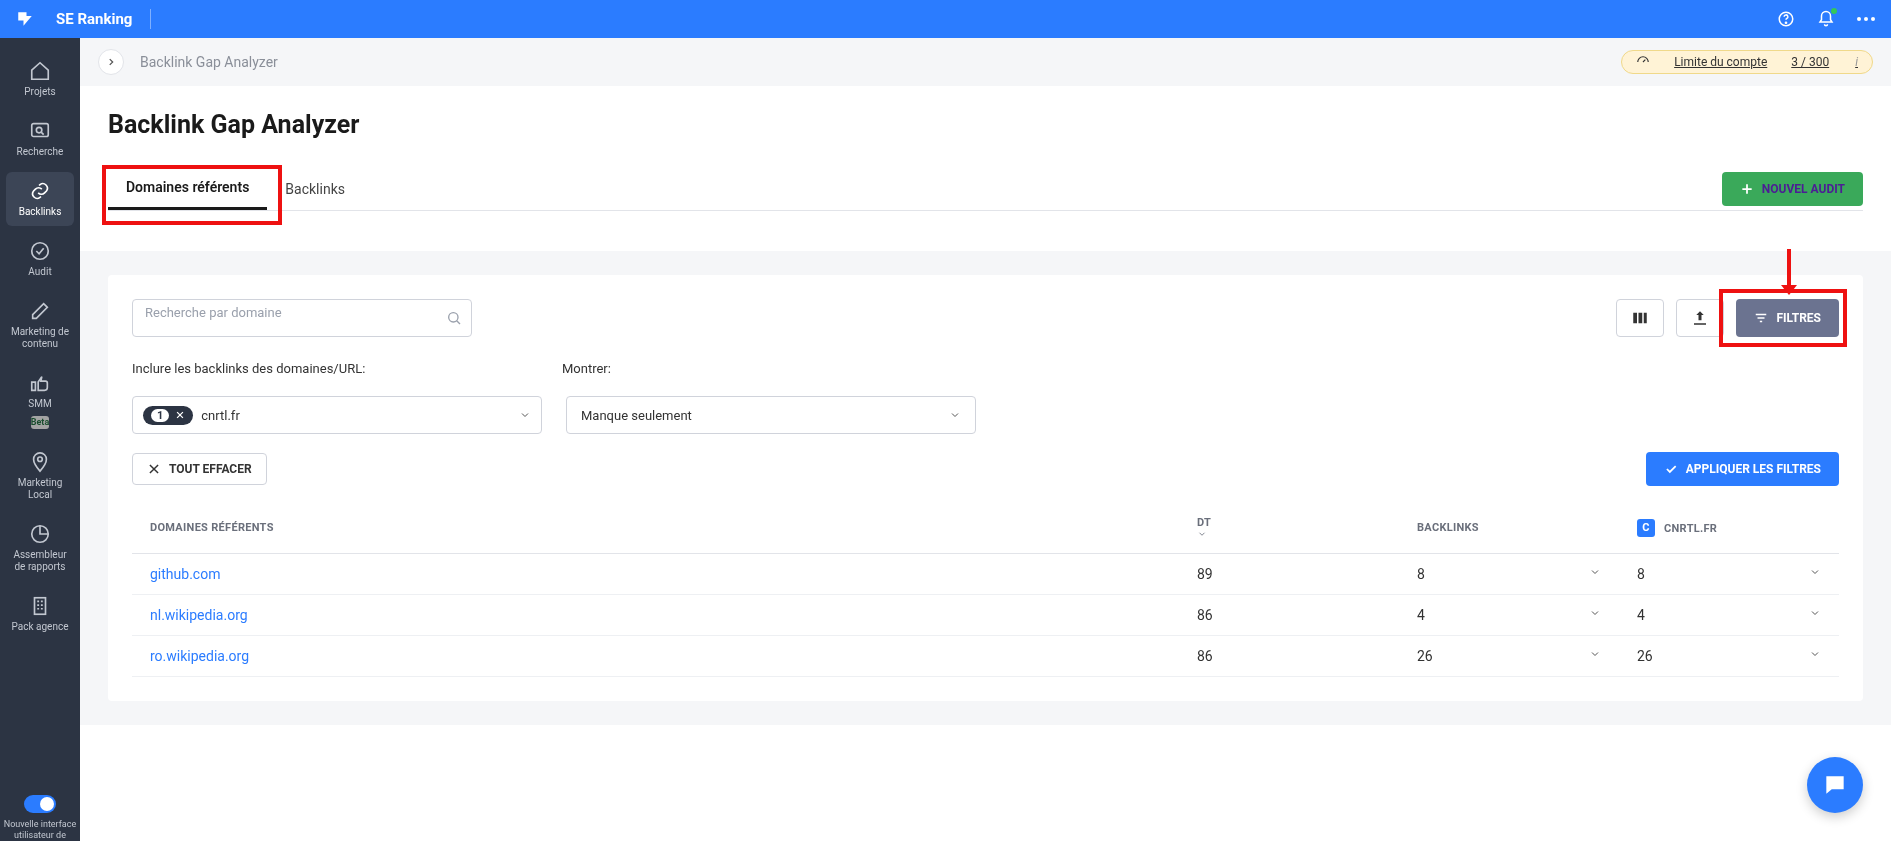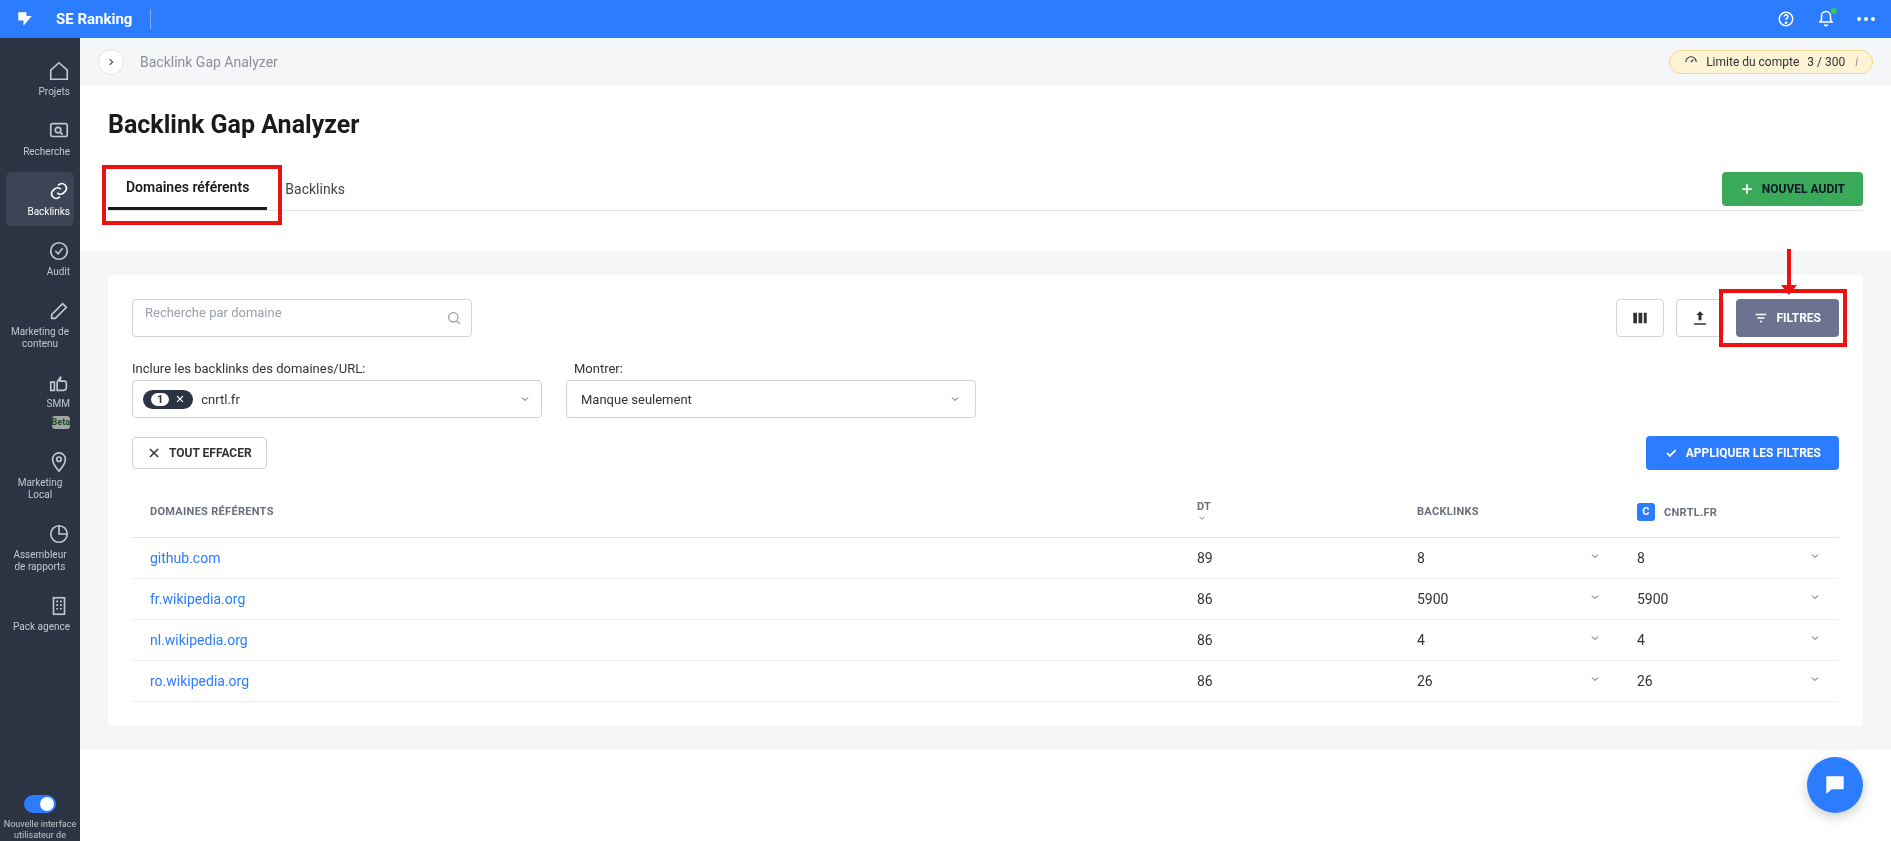--- a/index.html
+++ b/index.html
@@ -13,69 +13,69 @@
 .topbar-nav { display: flex; gap: 22px; font-size: 13px; }
 .topbar-nav a { color: #fff; text-decoration: none; cursor: pointer; }
 .topbar-right { margin-left: auto; display: flex; align-items: center; gap: 22px; }
 .topbar-icon { width: 18px; height: 18px; cursor: pointer; position: relative; }
 .notif-dot { position: absolute; top: -2px; right: -2px; width: 6px; height: 6px; background: #34c759; border-radius: 50%; }
 .menu-dots { display: flex; gap: 3px; cursor: pointer; }
 .menu-dots span { width: 4px; height: 4px; background: #fff; border-radius: 50%; }
 
 
 .sidebar { position: absolute; left: 0; top: 38px; bottom: 0; width: 80px; background: #2c3443; color: #c2c7d0; display: flex; flex-direction: column; align-items: center; padding-top: 14px; }
-.sidebar-item { display: flex; flex-direction: column; align-items: flex-end; padding: 8px 4px; width: 68px; border-radius: 6px; margin-bottom: 6px; cursor: pointer; font-size: 10px; text-align: center; line-height: 1.2; gap: 4px; }
+.sidebar-item { display: flex; flex-direction: column; align-items: center; padding: 8px 4px; width: 68px; border-radius: 6px; margin-bottom: 6px; cursor: pointer; font-size: 10px; text-align: center; line-height: 1.2; gap: 4px; }
 .sidebar-item.active { background: #3c4556; color: #fff; }
 .sidebar-icon { width: 22px; height: 22px; }
 .sidebar-badge { background: #a3a3a3; color: #1a4d2e; font-size: 9px; font-weight: 700; padding: 1px 0; border-radius: 3px; margin-top: 2px; }
 .sidebar-bottom { margin-top: auto; display: flex; flex-direction: column; align-items: center; gap: 6px; }
 .toggle-switch { width: 32px; height: 18px; background: #2b7cff; border-radius: 9px; position: relative; cursor: pointer; }
 .toggle-switch::after { content: ''; position: absolute; right: 2px; top: 2px; width: 14px; height: 14px; background: #fff; border-radius: 50%; }
 .sidebar-bottom-label { font-size: 9px; text-align: center; line-height: 1.2; color: #c2c7d0; }
 
 
 .main { position: absolute; left: 80px; top: 38px; right: 0; bottom: 0; background: #f5f6f8; overflow: hidden; }
 
 
 .breadcrumb-bar { height: 48px; display: flex; align-items: center; padding: 0 18px; position: relative; }
 .collapse-btn { width: 26px; height: 26px; background: #fff; border: 1px solid #e2e4e9; border-radius: 50%; display: flex; align-items: center; justify-content: center; cursor: pointer; margin-right: 16px; }
 .breadcrumb-text { font-size: 14px; color: #8a8f99; }
-.account-limit { margin-left: auto; background: #fff3d6; border: 1px solid #f0d98a; border-radius: 16px; padding: 4px 14px; display: flex; align-items: center; gap: 8px; font-size: 12px; color: #333; }
+.account-limit { margin-left: auto; background: #fff3d6; border: 1px solid #f0d98a; border-radius: 16px; padding: 4px 14px; display: flex; align-items: center; gap: 24px; font-size: 12px; color: #333; text-decoration: underline; }
 .account-limit-icon { width: 14px; height: 14px; }
 .account-limit-i { font-style: italic; color: #999; margin-left: 2px; }
 
 
 .content { background: #fff; margin: 0; padding: 24px 28px 0 28px; min-height: calc(100% - 48px); }
 .page-title { font-size: 25px; font-weight: 700; color: #1a1a1a; margin-bottom: 28px; }
 
 
 .tabs-row { display: flex; align-items: center; border-bottom: 1px solid #e2e4e9; margin-bottom: 0; position: relative; }
 .tab { padding: 12px 18px; font-size: 14px; color: #444; cursor: pointer; }
 .tab.active { color: #1a1a1a; font-weight: 600; border-bottom: 3px solid #1a1a1a; }
 .red-box-tab { position: absolute; left: -6px; top: -2px; width: 180px; height: 60px; border: 4px solid #e11; pointer-events: none; }
-.new-audit-btn { margin-left: auto; background: #3aa95a; color: #0f172a; border: none; padding: 10px 18px; border-radius: 4px; font-size: 12px; font-weight: 700; cursor: pointer; display: flex; align-items: center; gap: 8px; }
+.new-audit-btn { margin-left: auto; background: #3aa95a; color: #4c1d95; border: none; padding: 10px 18px; border-radius: 4px; font-size: 12px; font-weight: 700; cursor: pointer; display: flex; align-items: center; gap: 8px; }
 
 
 .gray-section { background: #f5f6f8; margin: 40px -28px 0 -28px; padding: 24px 28px; }
 
 
 .filter-card { background: #fff; border-radius: 4px; padding: 24px; }
 .filter-top-row { display: flex; align-items: center; gap: 12px; margin-bottom: 24px; position: relative; }
 .search-input-wrap { position: relative; width: 340px; }
 .search-input { width: 100%; height: 38px; border: 1px solid #d0d3db; border-radius: 4px; padding: 0 38px 12px 12px; font-size: 13px; color: #333; }
 .search-input::placeholder { color: #9aa0ac; }
 .search-icon-in { position: absolute; right: 10px; top: 50%; transform: translateY(-50%); width: 16px; height: 16px; color: #9aa0ac; }
 .right-controls { margin-left: auto; display: flex; gap: 12px; align-items: center; }
 .square-btn { width: 48px; height: 38px; border: 1px solid #d0d3db; border-radius: 4px; background: #fff; display: flex; align-items: center; justify-content: center; cursor: pointer; }
 .filters-btn { height: 38px; padding: 0 18px; background: #6b7390; color: #fff; border: none; border-radius: 4px; font-size: 12px; font-weight: 700; cursor: pointer; display: flex; align-items: center; gap: 8px; }
 .red-box-filters { position: absolute; right: -8px; top: -10px; width: 128px; height: 58px; border: 4px solid #e11; pointer-events: none; }
 .red-arrow { position: absolute; right: 48px; top: -50px; width: 4px; height: 38px; background: #e11; }
 .red-arrow::after { content: ''; position: absolute; bottom: -8px; left: -6px; width: 0; height: 0; border-left: 8px solid transparent; border-right: 8px solid transparent; border-top: 10px solid #e11; }
 
-.filter-labels-row { display: flex; gap: 32px; margin-bottom: 4px; }
+.filter-labels-row { display: flex; gap: 20px; margin-bottom: 20px; }
 .filter-label { font-size: 13px; color: #333; }
 .filter-label-1 { width: 410px; }
 .filter-label-2 { width: 410px; }
 .filter-selects-row { display: flex; gap: 24px; margin-bottom: 18px; }
 .chip-select { width: 410px; height: 38px; border: 1px solid #d0d3db; border-radius: 4px; display: flex; align-items: center; padding: 0 10px; cursor: pointer; position: relative; }
 .chip { background: #2c3443; color: #fff; border-radius: 14px; padding: 3px 8px; display: flex; align-items: center; gap: 6px; font-size: 12px; }
 .chip-num { background: #fff; color: #2c3443; border-radius: 8px; padding: 0 6px; font-weight: 700; font-size: 11px; }
 .chip-x { cursor: pointer; }
 .chip-domain-text { font-size: 13px; margin-left: 8px; color: #333; }
 .select-chevron { margin-left: auto; }
@@ -350,34 +350,20 @@
                         <path d="M6 9l6 6 6-6"></path>
                       </svg>
                     </span></td>
                   <td class="narrow num-cell">8<span class="cell-chevron">
                       <svg width="12" height="12" viewBox="0 0 24 24" fill="none" stroke="#555" stroke-width="2">
                         <path d="M6 9l6 6 6-6"></path>
                       </svg>
                     </span></td>
                 </tr>
                 <tr>
-                  <td class="link-cell"><a>fr.wikipedia.org</a></td>
-                  <td class="narrow num-cell">86</td>
-                  <td class="narrow num-cell">5900<span class="cell-chevron">
-                      <svg width="12" height="12" viewBox="0 0 24 24" fill="none" stroke="#555" stroke-width="2">
-                        <path d="M6 9l6 6 6-6"></path>
-                      </svg>
-                    </span></td>
-                  <td class="narrow num-cell">5900<span class="cell-chevron">
-                      <svg width="12" height="12" viewBox="0 0 24 24" fill="none" stroke="#555" stroke-width="2">
-                        <path d="M6 9l6 6 6-6"></path>
-                      </svg>
-                    </span></td>
-                </tr>
-                <tr>
                   <td class="link-cell"><a>nl.wikipedia.org</a></td>
                   <td class="narrow num-cell">86</td>
                   <td class="narrow num-cell">4<span class="cell-chevron">
                       <svg width="12" height="12" viewBox="0 0 24 24" fill="none" stroke="#555" stroke-width="2">
                         <path d="M6 9l6 6 6-6"></path>
                       </svg>
                     </span></td>
                   <td class="narrow num-cell">4<span class="cell-chevron">
                       <svg width="12" height="12" viewBox="0 0 24 24" fill="none" stroke="#555" stroke-width="2">
                         <path d="M6 9l6 6 6-6"></path>

